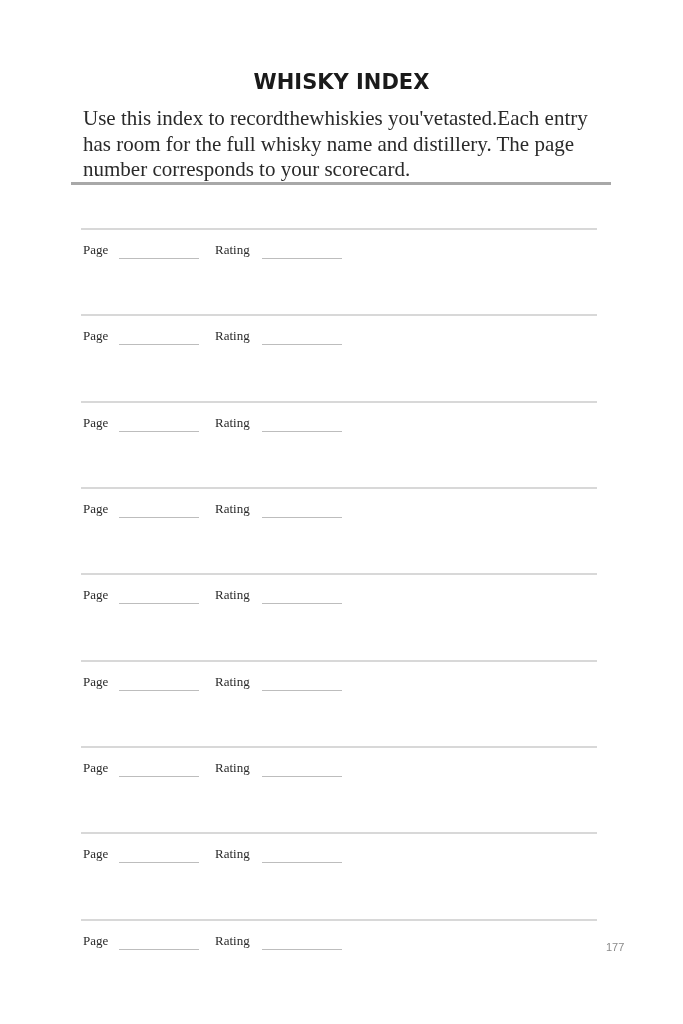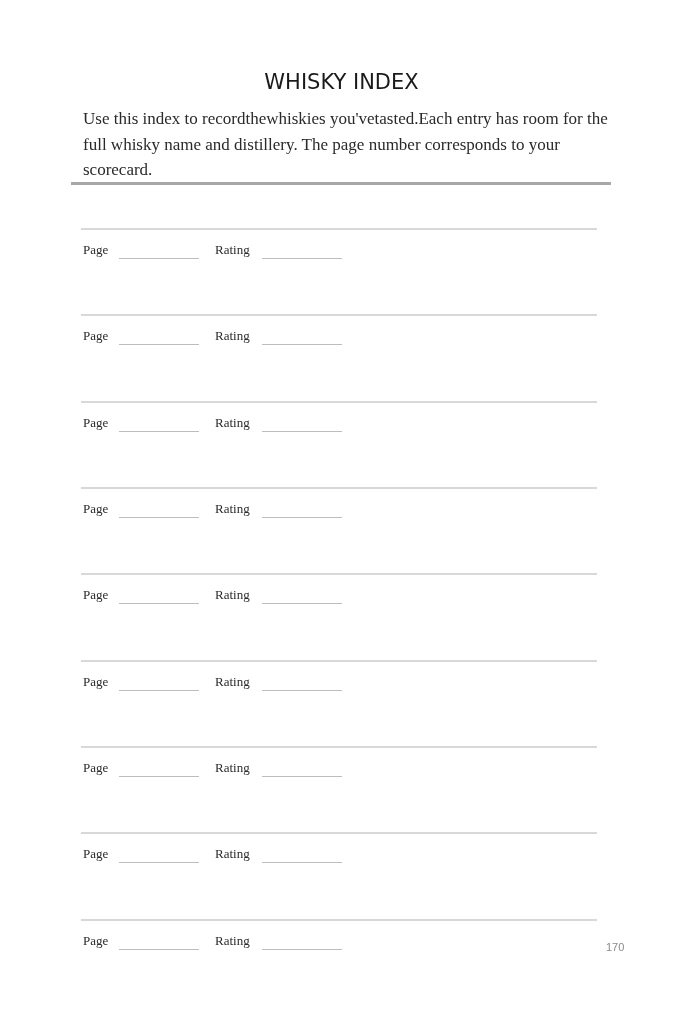--- a/index.html
+++ b/index.html
@@ -1,25 +1,25 @@
 <!DOCTYPE html>
 <html><head>
   <meta charset="utf-8">
   <style>
     html, body { margin: 0; padding: 0; background: #ffffff; }
     body { width: 683px; height: 1024px; position: relative; overflow: hidden; }
     .page { position: absolute; left: 0; top: 0; width: 683px; height: 1024px; background: #fff; }
     .title {
       position: absolute; left: 0; width: 683px; top: 70px; text-align: center;
       font-family: "DejaVu Sans", sans-serif; font-size: 21px; color: #1a1a1a;
-      letter-spacing: 0px; font-weight: normal;
+      letter-spacing: 0px; font-weight: bold;
     }
     .intro {
       position: absolute; left: 83px; top: 106px; width: 530px;
-      font-family: "Liberation Serif", serif; font-size: 17px; line-height: 25.5px; color: #2a2a2a;
+      font-family: "Liberation Serif", serif; font-size: 21px; line-height: 25.5px; color: #2a2a2a;
     }
     .thick-rule {
       position: absolute; left: 71px; top: 182px; width: 540px; height: 3px; background: #a8a8a8;
     }
     .entry { position: absolute; left: 0; width: 683px; height: 86px; }
     .entry .rule {
       position: absolute; left: 81px; top: 0; width: 516px; height: 2px; background: #d8d8d8;
     }
     .entry .field-label {
       position: absolute; top: 14px;
@@ -100,14 +100,14 @@
       </div>
       <div class="entry" style="top: 919px;">
         <div class="rule"></div>
         <span class="field-label" style="left:83px">Page</span>
         <div class="blank" style="left:119px;width:80px"></div>
         <span class="field-label" style="left:215px">Rating</span>
         <div class="blank" style="left:262px;width:80px"></div>
       </div>
     </div>
 
-  <div class="page-number">170</div>
+  <div class="page-number">177</div>
 </div>
 
 </body></html>

